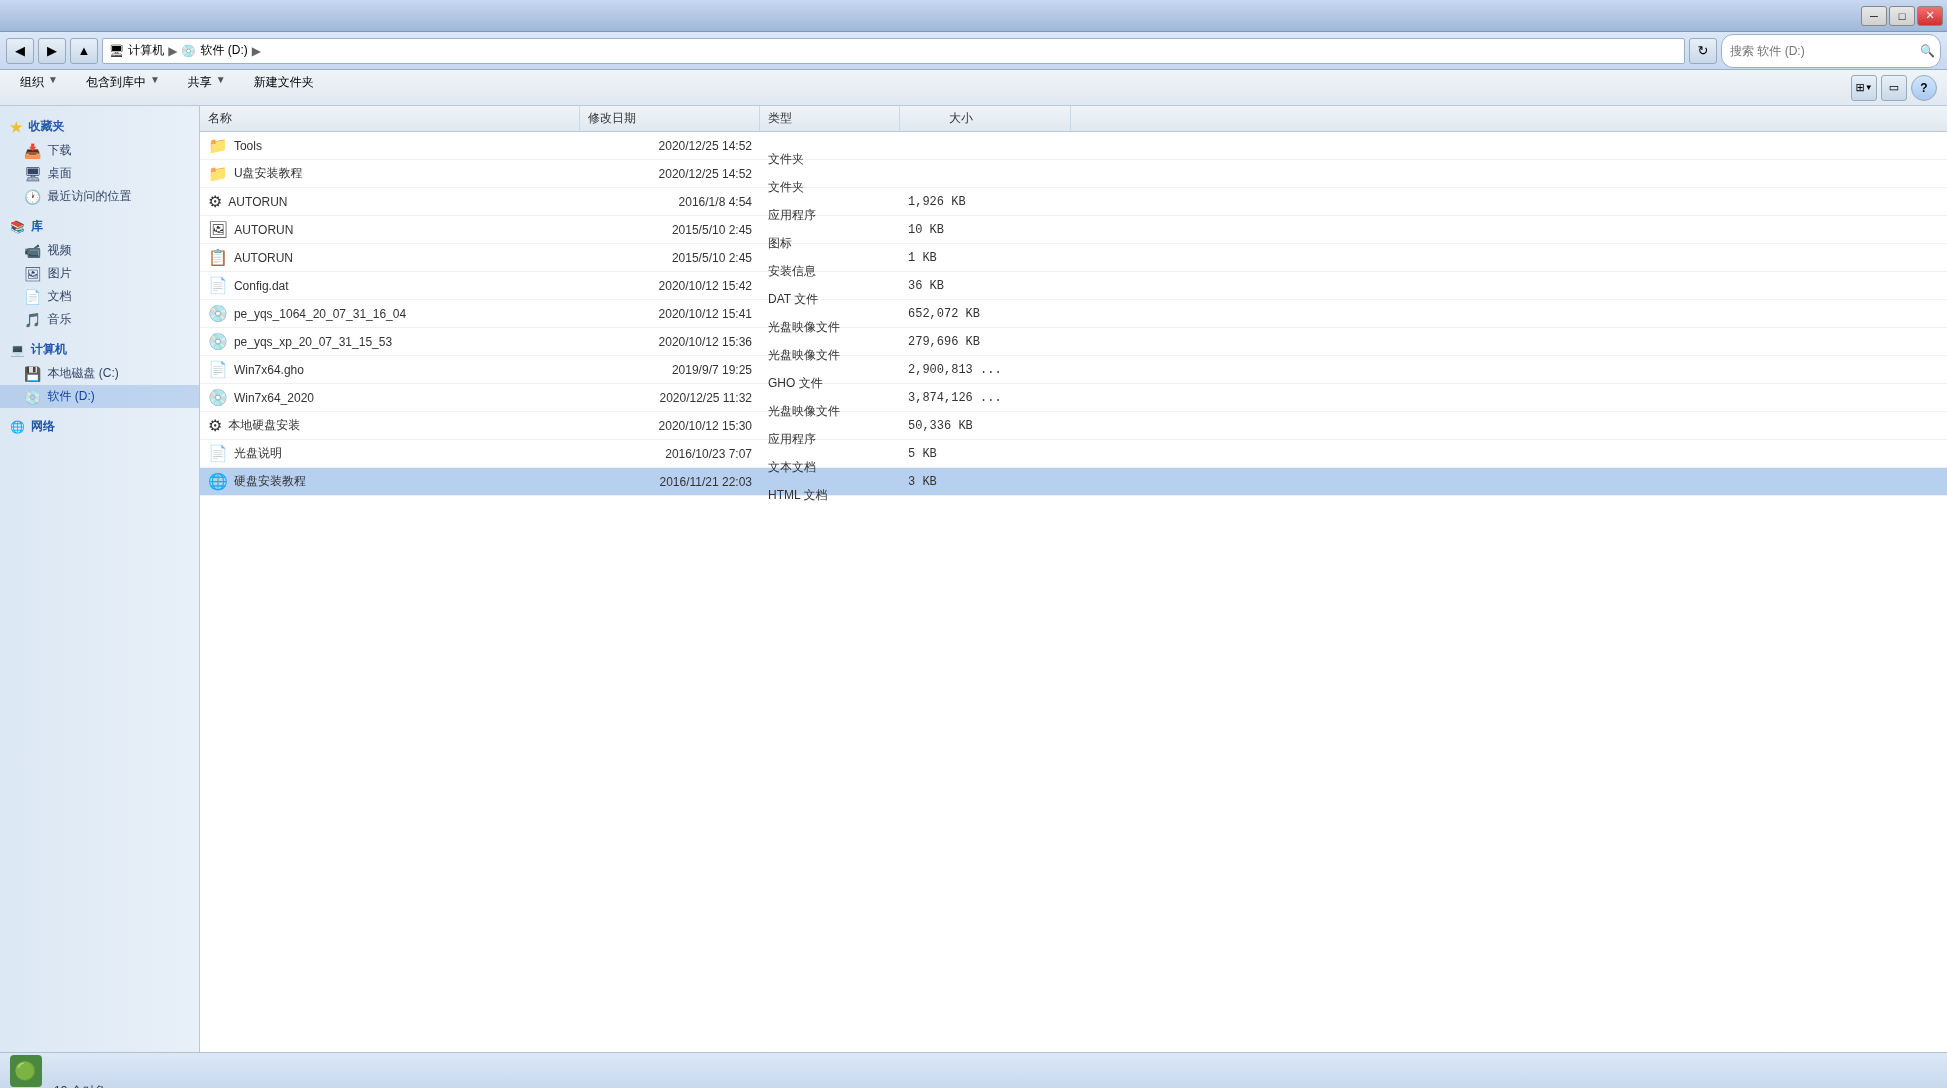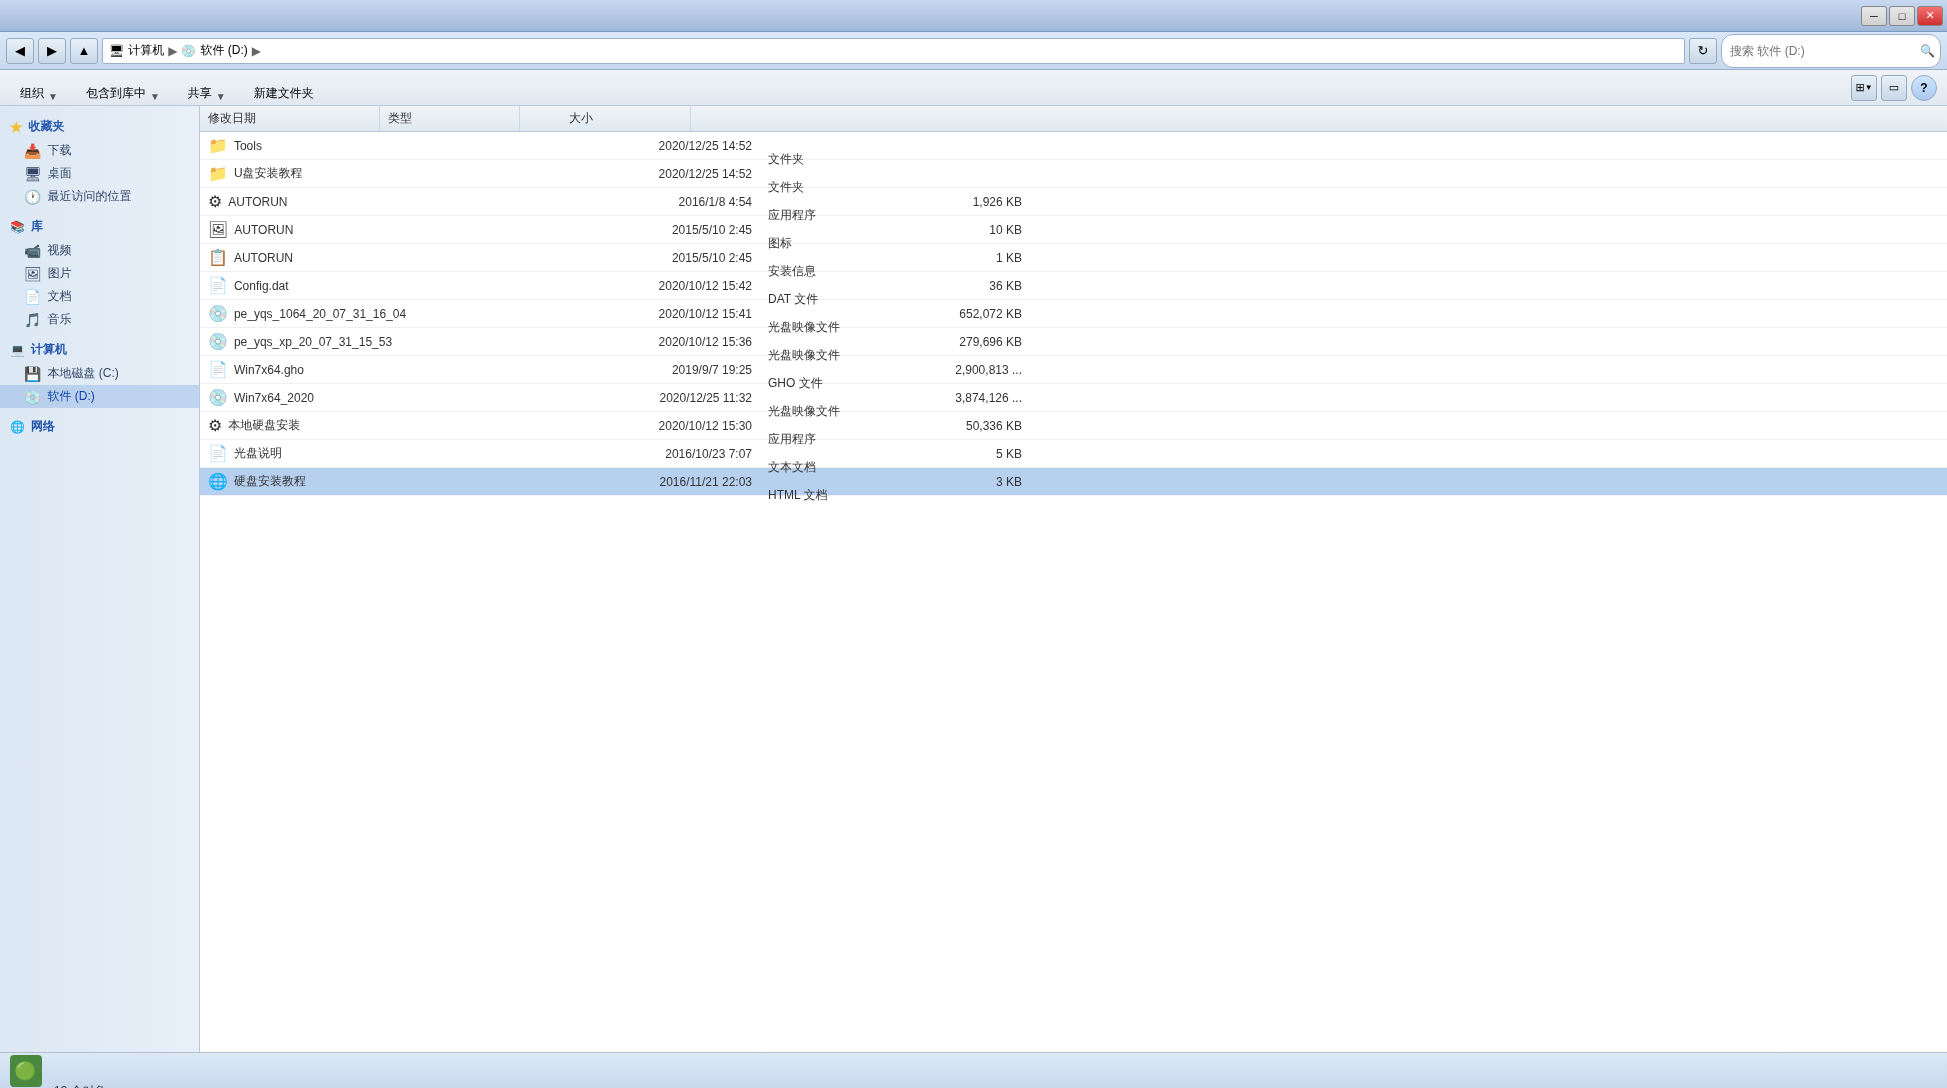--- a/index.html
+++ b/index.html
@@ -110,21 +110,21 @@
       gap: 8px;
       border-bottom: 1px solid #b8c8d8;
     }
     .toolbar-btn {
       height: 28px;
       padding: 0 10px;
       border: none;
       background: transparent;
       cursor: pointer;
       display: flex;
-      align-items: flex-end;
+      align-items: flex-start;
       gap: 4px;
       font-size: 12px;
       border-radius: 3px;
     }
     .toolbar-right {
       margin-left: auto;
       display: flex;
       align-items: center;
       gap: 4px;
     }
@@ -251,21 +251,21 @@
       text-overflow: ellipsis;
     }
     .file-cell-name {
       width: 380px;
       display: flex;
       align-items: center;
       gap: 6px;
     }
     .file-cell-date { width: 180px; text-align: right; }
     .file-cell-type { width: 140px; margin-top: 28px; }
-    .file-cell-size { width: 130px; text-align: right; }
+    .file-cell-size { width: 130px; text-align: left; font-family: Liberation Mono, monospace; }
     .file-icon { font-size: 16px; flex-shrink: 0; }
 
     
     .status-bar {
       height: 36px;
       background: linear-gradient(to bottom, #dce8f4, #c8d8ee);
       border-top: 1px solid #b0c0d0;
       display: flex;
       align-items: center;
       padding: 0 10px;
@@ -421,20 +421,23 @@
         <span>🌐</span>
         <span>网络</span>
       </div>
     </div>
 
   </div>
 
   <div class="file-area">
 
     <div class="col-headers">
+      <div class="col-header col-name">
+        <span>名称</span>
+      </div>
       <div class="col-header col-date">
         <span>修改日期</span>
       </div>
       <div class="col-header col-type">
         <span>类型</span>
       </div>
       <div class="col-header col-size">
         <span>大小</span>
       </div>
     </div>

